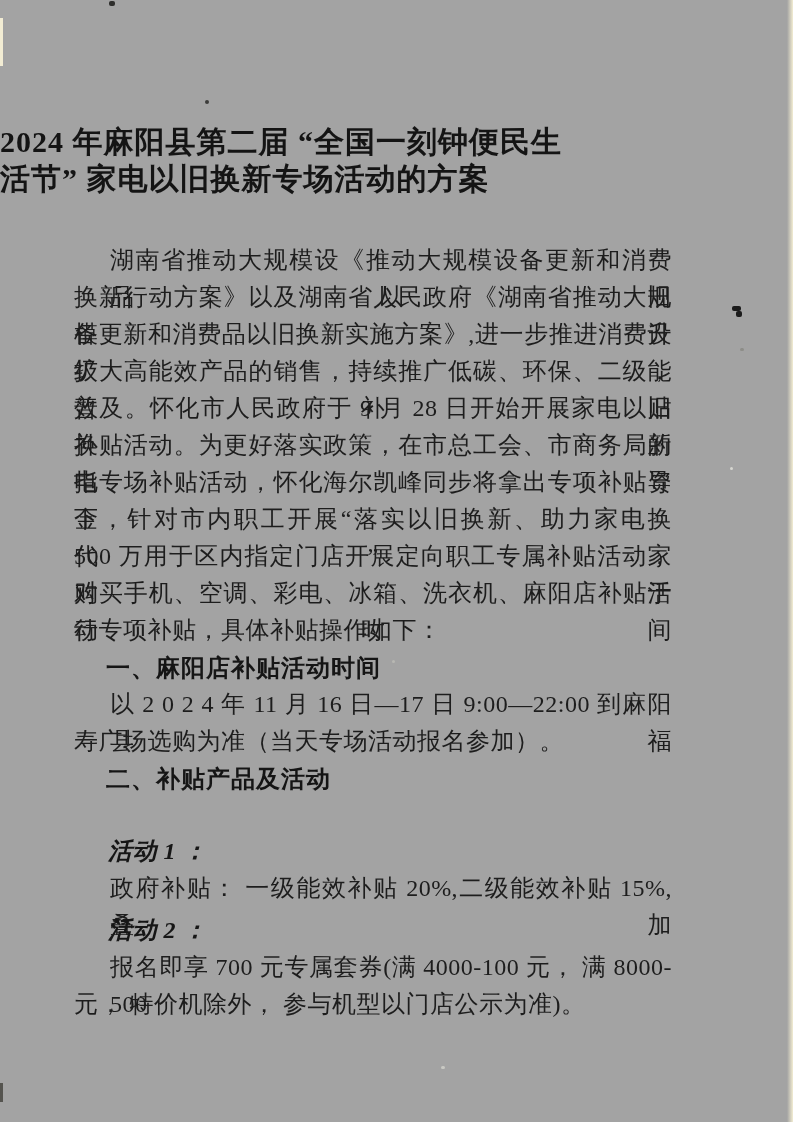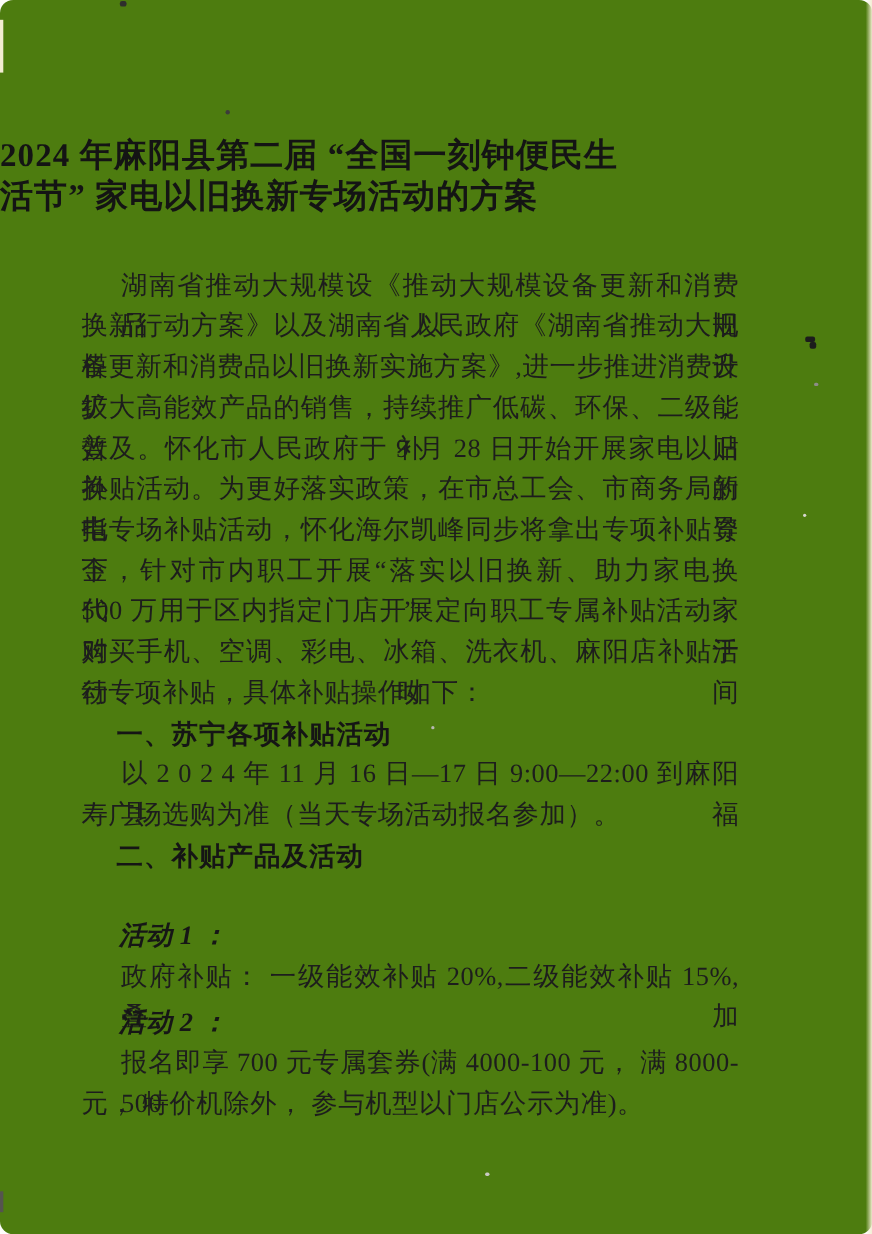--- a/index.html
+++ b/index.html
@@ -5,22 +5,21 @@
   html,body{margin:0;padding:0;}
   body{
     width:793px;height:1122px;
     background:#fdfdfb;
     position:relative;
     overflow:hidden;
     font-family:"Liberation Serif","DejaVu Serif",serif;
   }
   .page{
     position:absolute;inset:0;
-    background:#4d7c0f;
-    border-radius:12px;
+    background:#a3a3a3;
   }
   
   .doc-title{
     position:absolute;
     top:123px;left:0;width:793px;
     text-align:center;
     font-family:"Liberation Serif","DejaVu Serif",serif;
     font-weight:bold;
     font-size:30px;
     line-height:37px;
@@ -95,21 +94,21 @@
     <div class="line fill">备更新和消费品以旧换新实施方案》,进一步推进消费升级，</div>
     <div class="line fill">扩大高能效产品的销售，持续推广低碳、环保、二级能效补贴</div>
     <div class="line fill">普及。怀化市人民政府于 9 月 28 日开始开展家电以旧换新</div>
     <div class="line fill">补贴活动。为更好落实政策，在市总工会、市商务局的指导</div>
     <div class="line fill">电专场补贴活动，怀化海尔凯峰同步将拿出专项补贴资金</div>
     <div class="line fill">下，针对市内职工开展“落实以旧换新、助力家电换代”家</div>
     <div class="line fill">500 万用于区内指定门店开展定向职工专属补贴活动，对于</div>
     <div class="line fill">购买手机、空调、彩电、冰箱、洗衣机、麻阳店补贴活动时间</div>
     <div class="line">行专项补贴，具体补贴操作如下：</div>
 
-    <div class="line hd">一、苏宁各项补贴活动</div>
+    <div class="line hd">一、麻阳店补贴活动时间</div>
     <div class="line fill ind">以 2 0 2 4 年 11 月 16 日—17 日 9:00—22:00 到麻阳县福</div>
     <div class="line">寿广场选购为准（当天专场活动报名参加）。</div>
 
     <div class="line hd">二、补贴产品及活动</div>
 
     <div class="line act">活动 1 ：</div>
     <div class="line fill ind">政府补贴： 一级能效补贴 20%,二级能效补贴 15%,叠加</div>
 
     <div class="line act gap-top">活动 2 ：</div>
     <div class="line fill ind">报名即享 700 元专属套券(满 4000-100 元， 满 8000- 500</div>

